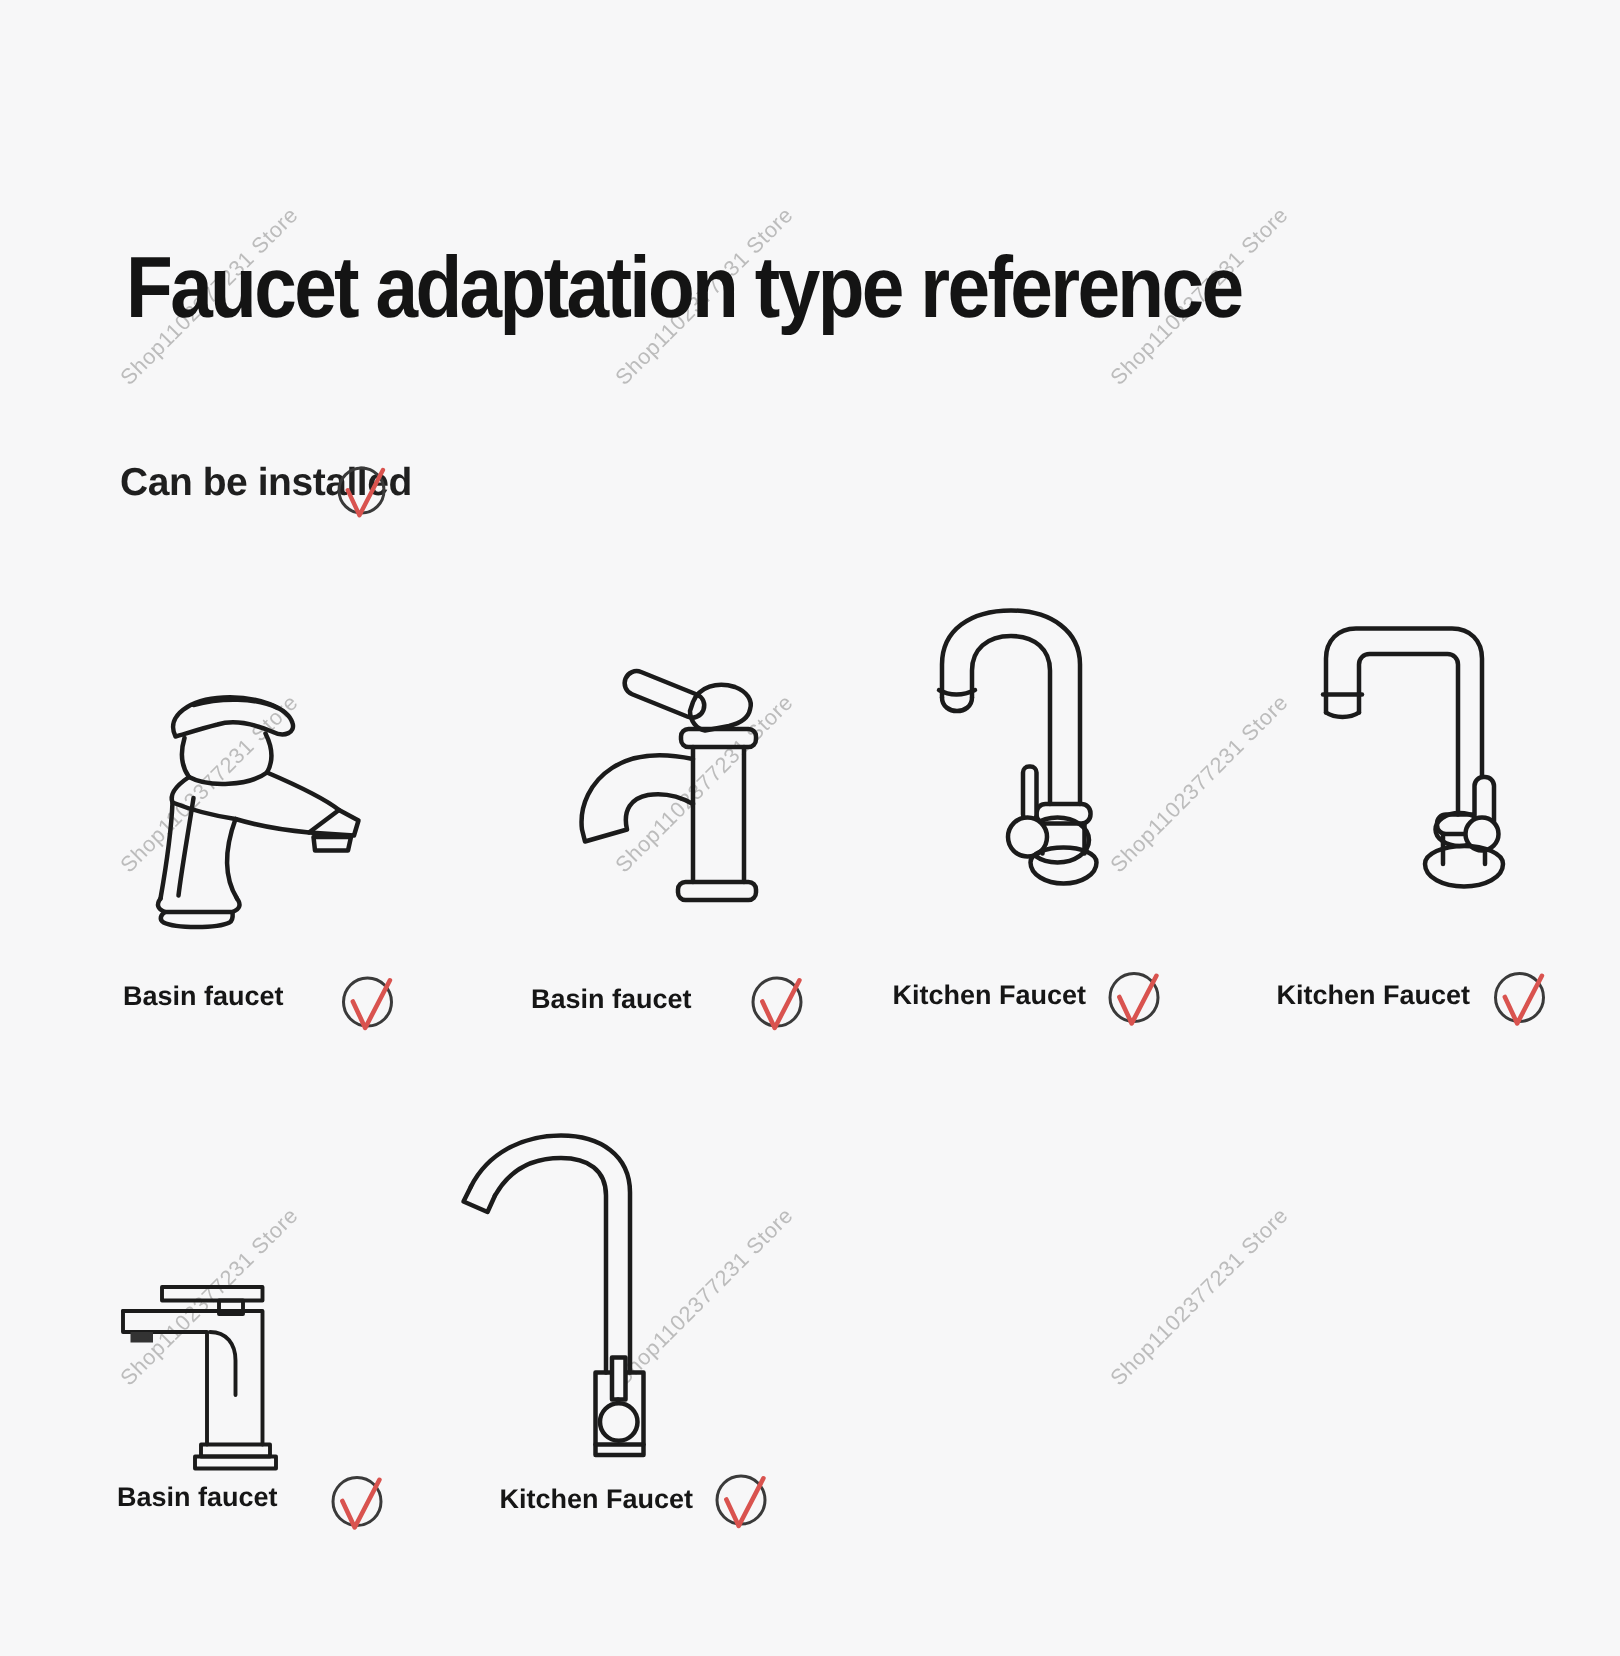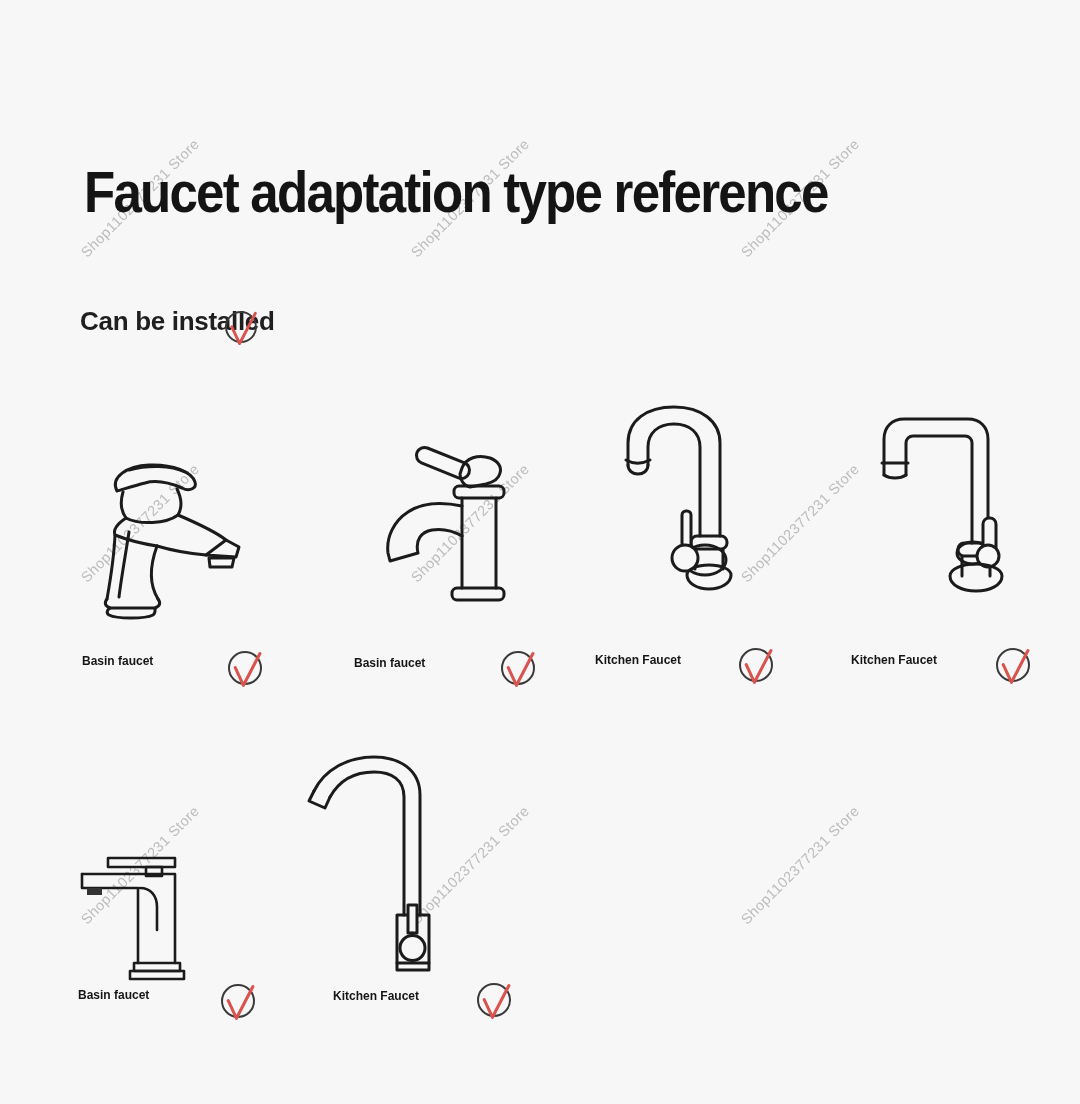--- a/index.html
+++ b/index.html
@@ -18,21 +18,21 @@
     position:absolute;left:84px;top:158px;margin:0;
     font-size:58px;font-weight:700;letter-spacing:-2px;white-space:nowrap;
     transform:scaleX(.88);transform-origin:left top;color:#141414;
   }
   .subtitle{
     position:absolute;left:80px;top:306px;
     font-size:26px;font-weight:700;letter-spacing:-.3px;color:#1f1f1f;
     white-space:nowrap;
   }
   .figure-label{
-    position:absolute;font-size:12px;font-weight:700;color:#161616;white-space:nowrap;
+    position:absolute;font-size:18px;font-weight:700;color:#161616;white-space:nowrap;
   }
   .check{
     position:absolute;width:34px;height:34px;
     border:2px solid #3a3a3a;border-radius:50%;
   }
   .check svg{position:absolute;left:-3px;top:-4px;overflow:visible}
   svg.faucet{position:absolute;overflow:visible}
   .st{fill:none;stroke:#1b1b1b;stroke-width:3;stroke-linecap:round;stroke-linejoin:round}
   .st26{fill:none;stroke:#1b1b1b;stroke-width:2.6;stroke-linecap:round;stroke-linejoin:round}
   .bg{fill:#f7f7f8;stroke:#1b1b1b;stroke-width:3;stroke-linejoin:round}

